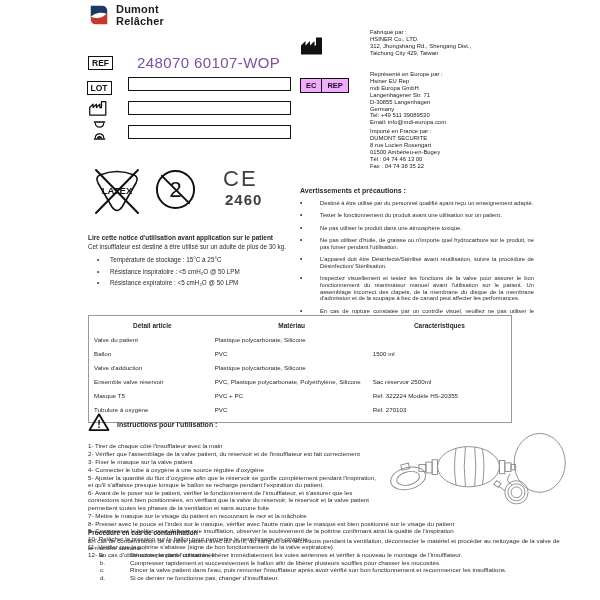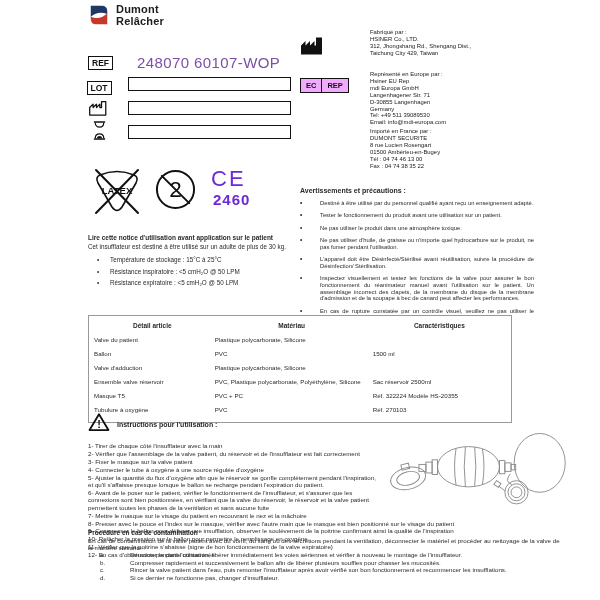--- a/index.html
+++ b/index.html
@@ -10,21 +10,21 @@
   
   .logo-row { position:absolute; left:88px; top:4px; display:flex; gap:6px; align-items:flex-start; }
   .logo-text { font-weight:bold; font-size:11px; line-height:11.5px; color:#1c1c1c; letter-spacing:.2px; }
   .doc-title { position:absolute; left:88px; top:30px; font-size:12.5px; font-weight:bold; color:#5b2d91; }
   .ref-row { position:absolute; left:88px; top:54px; display:flex; align-items:center; }
   .sym-box { border:1.6px solid #111; color:#111; font-weight:bold; font-size:8.5px; padding:1px 3px; line-height:10px; background:#fff; }
   .ref-value { margin-left:24px; color:#7b4fa6; font-size:15px; letter-spacing:.4px; }
   .icon-cell { position:absolute; left:84px; width:30px; text-align:center; }
   .blank-box { position:absolute; left:128px; width:163px; height:14px; border:1.5px solid #111; background:#fff; }
   .symbols-row { position:absolute; left:93px; top:166px; display:flex; align-items:flex-start; }
-  .ce-wrap { margin-left:14px; margin-top:2px; color:#6d28d9; }
+  .ce-wrap { margin-left:26px; margin-top:2px; color:#404040; }
   .ce-mark { font-size:22px; letter-spacing:2px; font-weight:500; line-height:22px; }
   .ce-num { font-size:15px; font-weight:bold; letter-spacing:1px; margin-top:1px; margin-left:2px; }
   .usage { position:absolute; left:88px; top:234px; width:212px; }
   .usage-h { font-size:6.5px; font-weight:bold; line-height:7.5px; }
   .usage-s { font-size:6.3px; line-height:7.5px; margin-top:1px; }
   .usage-list { margin-top:6px; }
   .u-item { display:flex; margin-bottom:4.5px; font-size:6.3px; line-height:7px; }
   .u-item .b { width:22px; padding-left:9px; }
 
   

